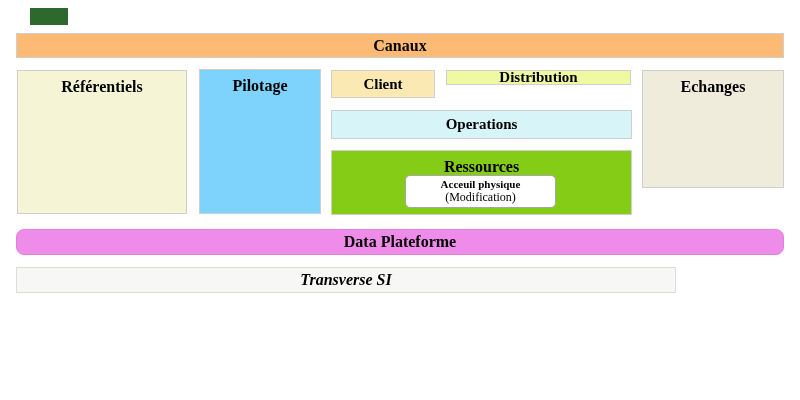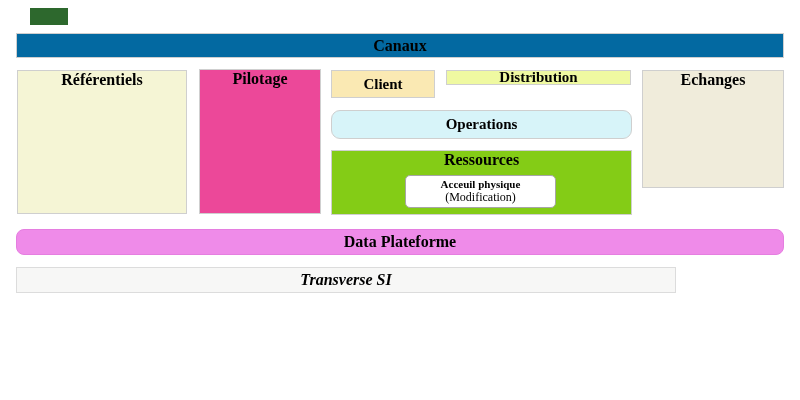--- a/index.html
+++ b/index.html
@@ -18,29 +18,29 @@
     border: 1px solid #cfcfcf;
     text-align: center;
     font-weight: bold;
   }
   .bar-label {
     display: flex;
     align-items: center;
     justify-content: center;
     font-size: 16px;
   }
-  .top-label { padding-top: 0; font-size: 16px; }
+  .top-label { padding-top: 7px; font-size: 16px; }
 
   .swatch        { left: 30px;  top: 8px;   width: 38px;  height: 17px; border: none; }
   .canaux        { left: 16px;  top: 33px;  width: 768px; height: 25px; }
   .referentiels  { left: 17px;  top: 70px;  width: 170px; height: 144px; }
   .pilotage      { left: 199px; top: 69px;  width: 122px; height: 145px; }
   .client        { left: 331px; top: 70px;  width: 104px; height: 28px; font-size: 15px; }
   .distribution  { left: 446px; top: 70px;  width: 185px; height: 15px; font-size: 15px; }
-  .operations    { left: 331px; top: 110px; width: 301px; height: 29px; font-size: 15px; border-radius: 9px; }
+  .operations    { left: 331px; top: 110px; width: 301px; height: 29px; font-size: 15px; }
   .ressources    { left: 331px; top: 150px; width: 301px; height: 65px; }
   .acceuil {
     position: absolute;
     box-sizing: border-box;
     left: 73px; top: 24px;
     width: 151px; height: 33px;
     background: #ffffff;
     border: 1px solid #a6a6a6;
     border-radius: 5px;
     padding-top: 2px;
@@ -52,29 +52,29 @@
   .dataplat      { left: 16px;  top: 229px; width: 768px; height: 26px; border-color: #e57ee0; }
   .transverse    { left: 16px;  top: 267px; width: 660px; height: 26px; border-color: #dcdcdc; font-style: italic; }
 </style>
 </head>
 <body>
 
 <div class="page">
 
   <div class="blk swatch" style="background-color: rgb(45, 104, 45);"></div>
 
-  <div class="blk canaux bar-label" style="background-color: #0369a1; text-align: center;">
+  <div class="blk canaux bar-label" style="background-color: #fdba74; text-align: center;">
     <span>Canaux</span>
   </div>
 
   <div class="blk referentiels top-label" style="background-color: rgb(245, 245, 213);">
     <span>Référentiels</span>
   </div>
 
-  <div class="blk pilotage top-label" style="background-color: #ec4899;">
+  <div class="blk pilotage top-label" style="background-color: #7dd3fc;">
     <span>Pilotage</span>
   </div>
 
   <div class="blk client bar-label" style="background-color: rgb(250, 233, 179);">
     <span>Client</span>
   </div>
 
   <div class="blk distribution bar-label" style="background-color: rgb(239, 249, 161);">
     <span>Distribution</span>
   </div>

